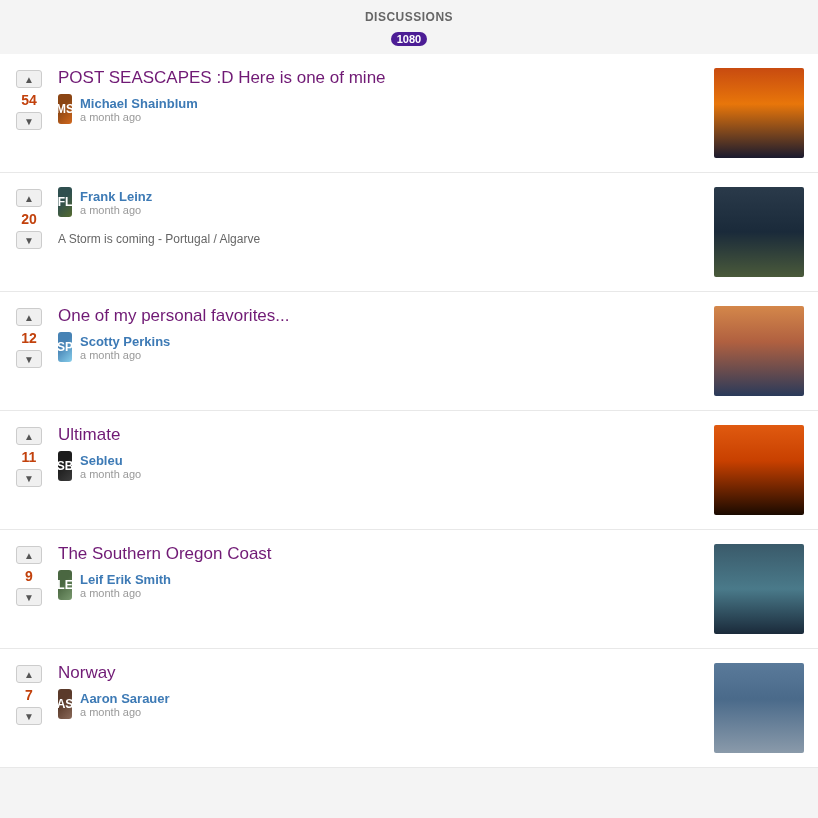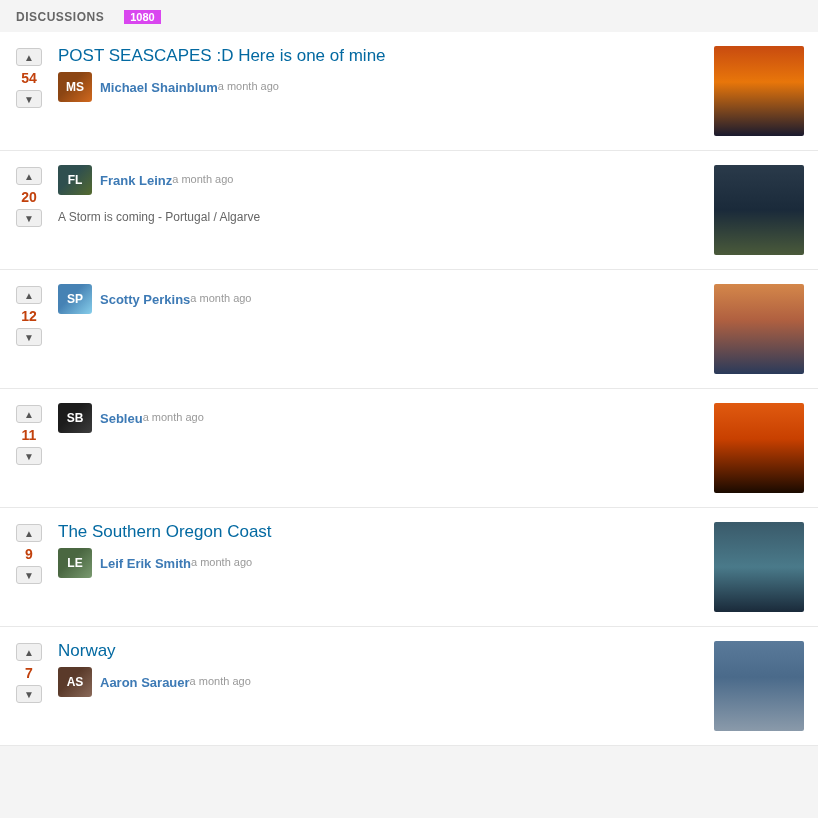--- a/index.html
+++ b/index.html
@@ -6,40 +6,41 @@
     body {
       font-family: Arial, Helvetica, sans-serif;
       background: #f4f4f4;
       color: #333;
       width: 818px;
     }
 
     .discussions-header {
       display: flex;
       align-items: center;
-      gap: 20px;
+      gap: 8px;
       padding: 10px 16px 8px 16px;
       background: #f4f4f4;
+      flex-direction: column;
     }
 
     .discussions-label {
       font-size: 12px;
       font-weight: bold;
       color: #666;
       letter-spacing: 0.5px;
       text-transform: uppercase;
     }
 
     .discussions-count {
-      background: #d946ef;
+      background: #4c1d95;
       color: #fff;
       font-size: 11px;
       font-weight: bold;
       padding: 1px 6px;
-      border-radius: 0;
+      border-radius: 7px;
     }
 
     .discussion-list {
       background: #fff;
     }
 
     .discussion-item {
       display: flex;
       align-items: flex-start;
       padding: 14px 14px 14px 10px;
@@ -79,49 +80,50 @@
       text-align: center;
     }
 
     .discussion-content {
       flex: 1;
       min-width: 0;
     }
 
     .discussion-title {
       font-size: 17px;
-      color: #0369a1;
+      color: #701a75;
       margin-bottom: 6px;
       font-weight: normal;
     }
 
     .author-row {
       display: flex;
       align-items: center;
       gap: 8px;
       margin-bottom: 5px;
     }
 
     .avatar {
-      width: 34px;
+      width: 14px;
       height: 30px;
       border-radius: 3px;
       background: #aaa;
       overflow: hidden;
       flex-shrink: 0;
       display: flex;
       align-items: center;
       justify-content: center;
       font-size: 12px;
       color: #fff;
       font-weight: bold;
     }
 
     .author-info {
       display: flex;
+      flex-direction: column;
     }
 
     .author-name {
       font-size: 13px;
       font-weight: bold;
       color: #3d7ab5;
     }
 
     .post-time {
       font-size: 11px;
@@ -219,38 +221,40 @@
       </div>
       <div class="thumbnail thumb-2"></div>
     </div>
     <div class="discussion-item">
       <div class="vote-block">
         <div class="vote-arrow">▲</div>
         <div class="vote-count">12</div>
         <div class="vote-arrow">▼</div>
       </div>
       <div class="discussion-content">
+        <div class="discussion-title">One of my personal favorites...</div>
         <div class="author-row">
           <div class="avatar avatar-sp">SP</div>
           <div class="author-info">
             <span class="author-name">Scotty Perkins</span>
             <span class="post-time">a month ago</span>
           </div>
         </div>
 
       </div>
       <div class="thumbnail thumb-3"></div>
     </div>
     <div class="discussion-item">
       <div class="vote-block">
         <div class="vote-arrow">▲</div>
         <div class="vote-count">11</div>
         <div class="vote-arrow">▼</div>
       </div>
       <div class="discussion-content">
+        <div class="discussion-title">Ultimate</div>
         <div class="author-row">
           <div class="avatar avatar-sb">SB</div>
           <div class="author-info">
             <span class="author-name">Sebleu</span>
             <span class="post-time">a month ago</span>
           </div>
         </div>
       </div>
       <div class="thumbnail thumb-4"></div>
     </div>

